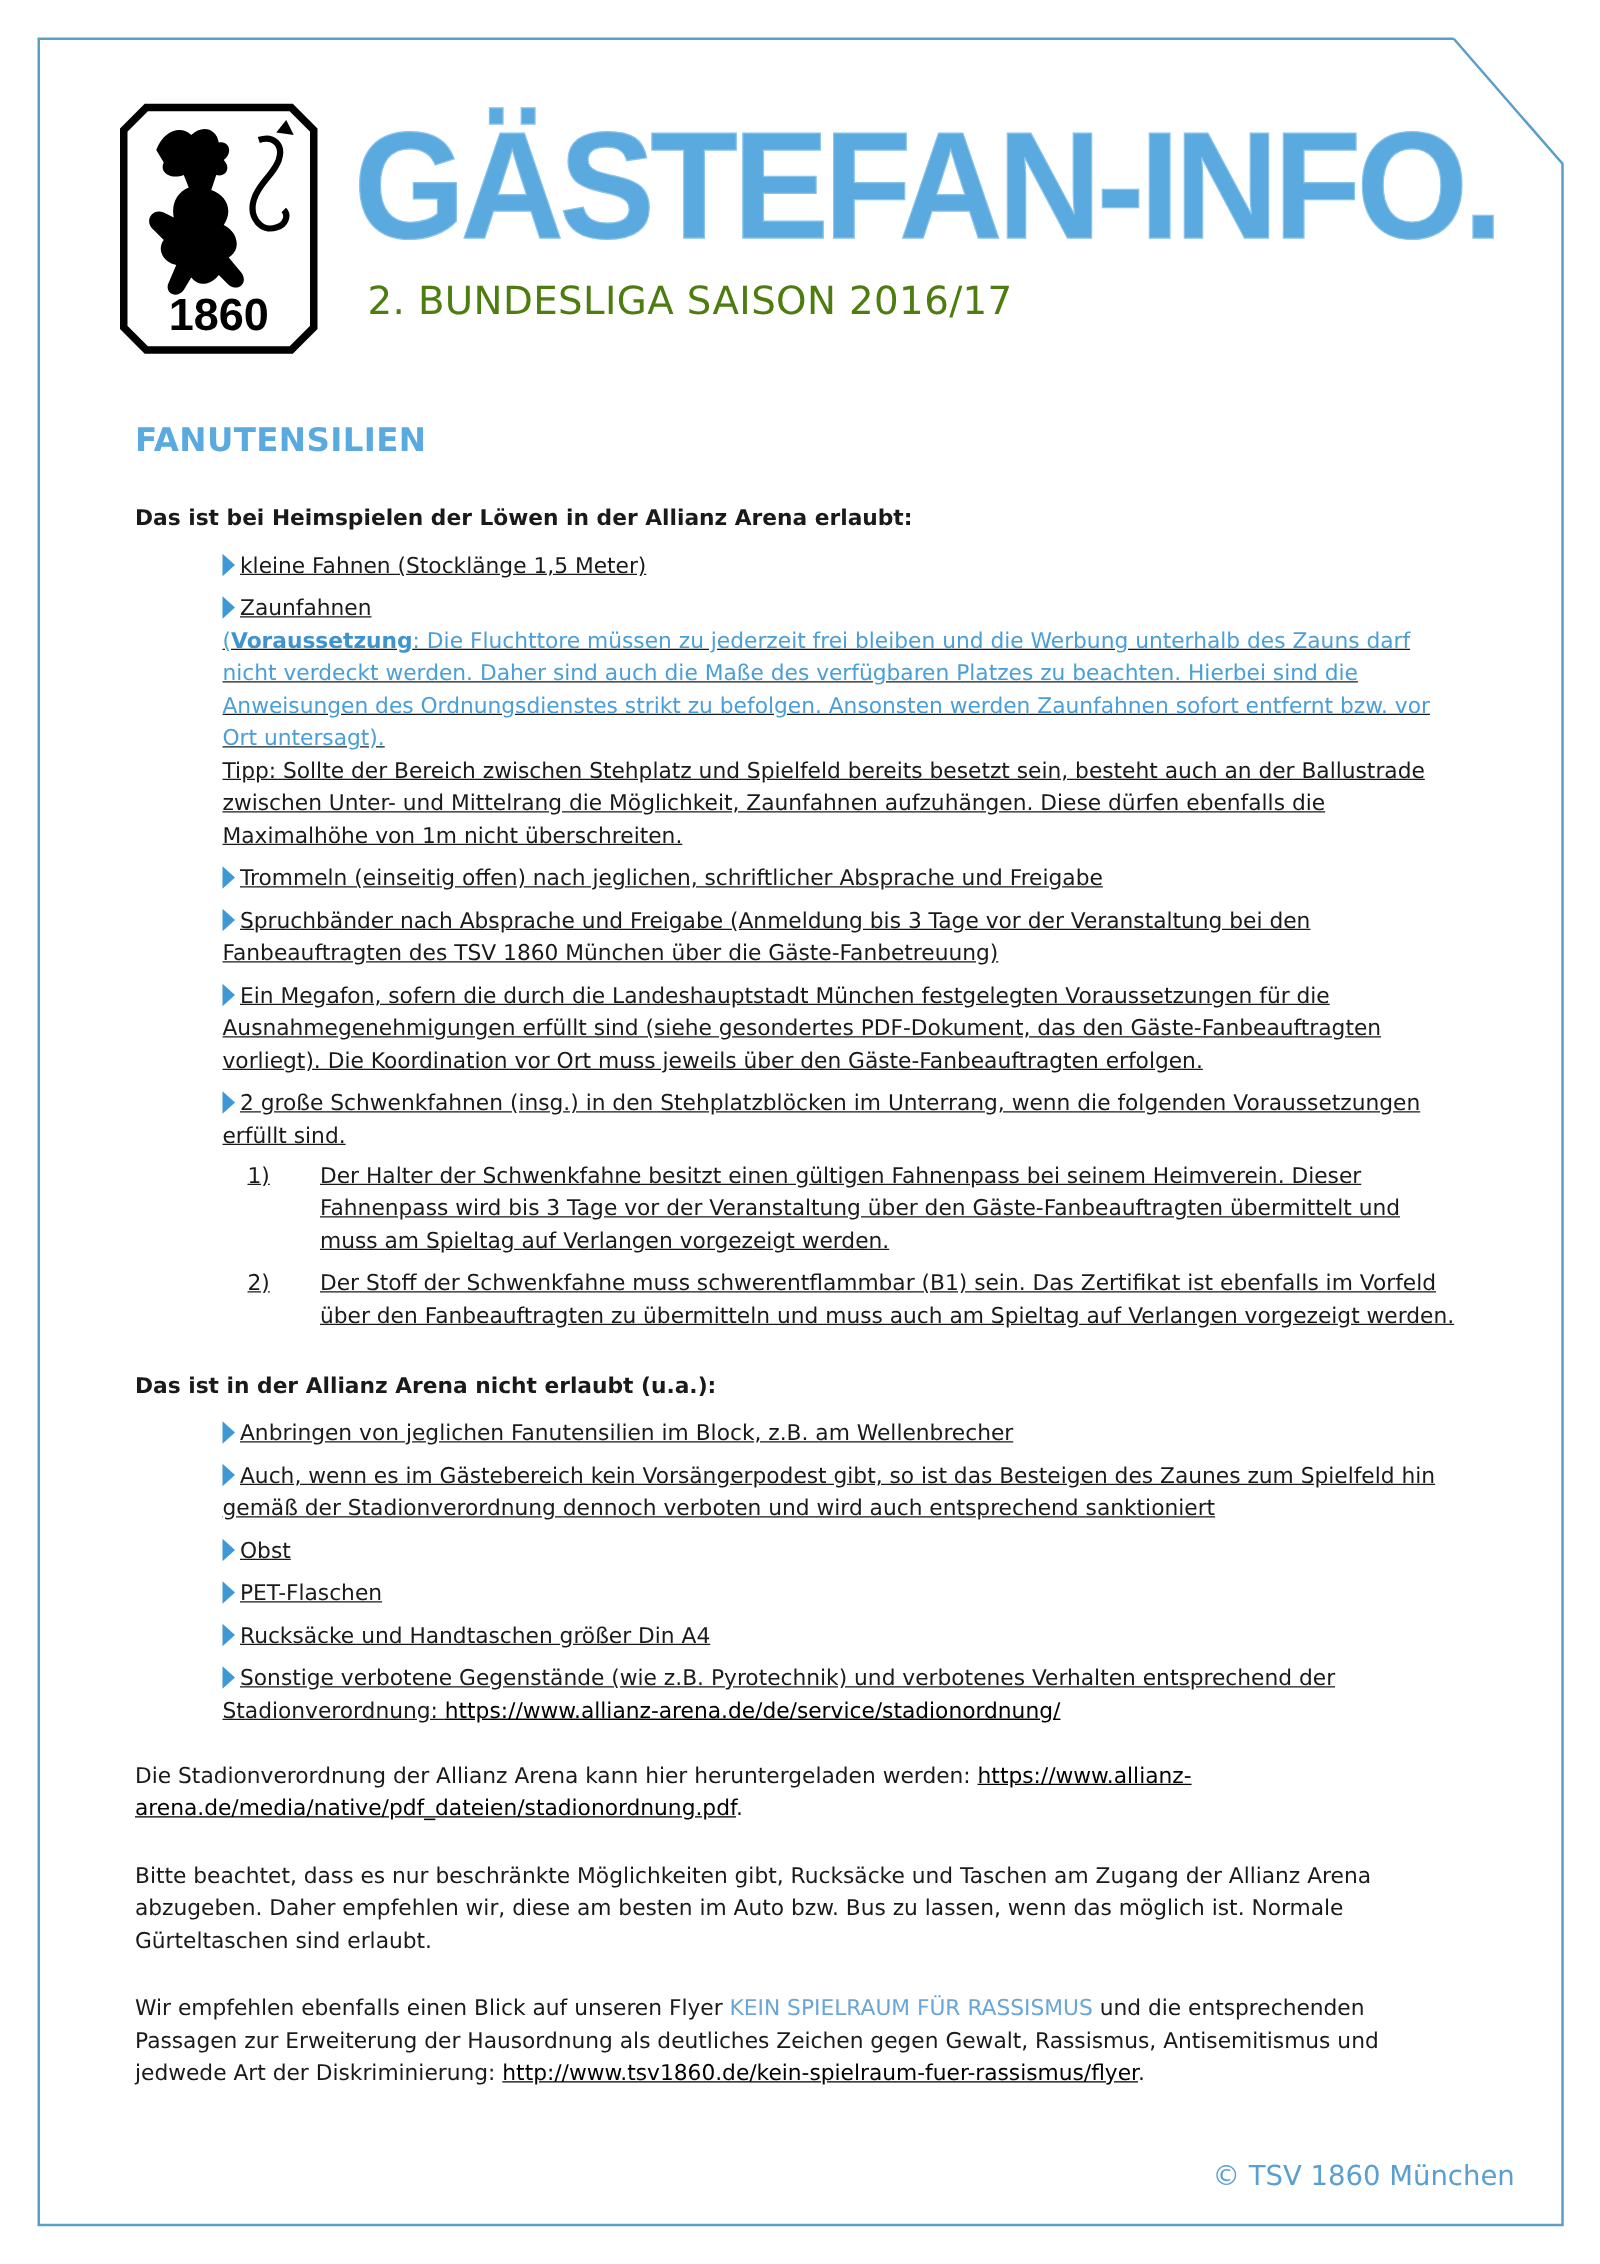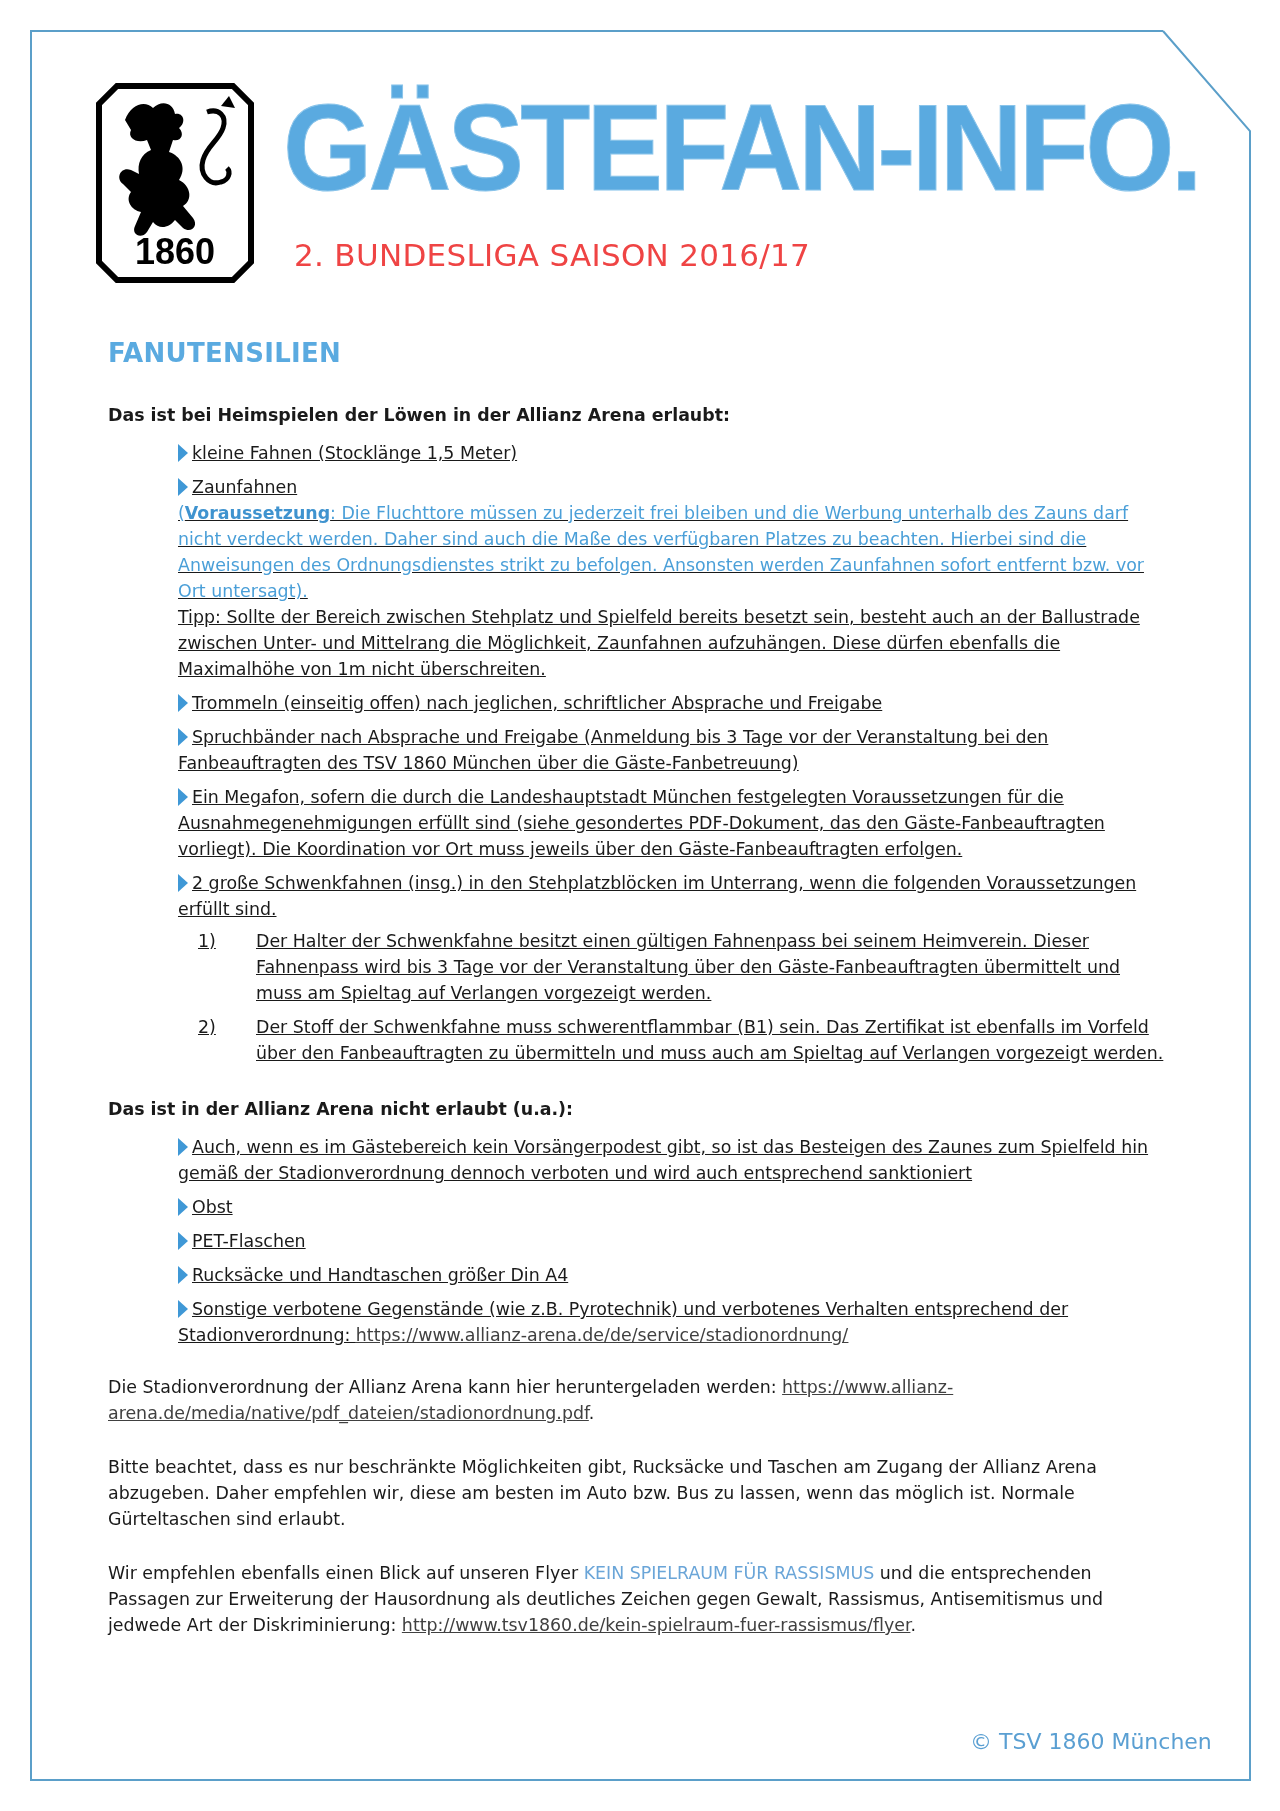--- a/index.html
+++ b/index.html
@@ -4,38 +4,38 @@
 <style>
   html, body { margin: 0; padding: 0; background: #ffffff; }
   body { width: 1280px; height: 1811px; position: relative; overflow: hidden;
          font-family: "DejaVu Sans", sans-serif; color: #1a1a1a; }
   .frame { position: absolute; left: 0; top: 0; width: 1280px; height: 1811px; pointer-events: none; }
   .logo { position: absolute; left: 95px; top: 82px; width: 160px; height: 202px; }
   .title { position: absolute; left: 283px; top: 88px; font-family: "Liberation Sans", sans-serif;
            font-weight: 700; font-size: 122px; line-height: 120px; color: #5aaae0;
            letter-spacing: -4px; transform: scaleX(0.94); transform-origin: left top;
            -webkit-text-stroke: 1px #8ac4ea; white-space: nowrap; }
-  .subtitle { position: absolute; left: 294px; top: 237px; font-family: "DejaVu Sans", sans-serif;
-              font-size: 31px; color: #ef4444; letter-spacing: 0.3px; white-space: nowrap; }
+  .subtitle { position: absolute; left: 294px; top: 223px; font-family: "DejaVu Sans", sans-serif;
+              font-size: 31px; color: #4d7c0f; letter-spacing: 0.3px; white-space: nowrap; }
   .content { position: absolute; left: 108px; top: 340px; width: 1070px;
              font-size: 17.4px; line-height: 26px; }
   .section-title { color: #5aaae0; font-size: 26px; font-weight: 600; margin: 0 0 36px 0;
                    font-family: "DejaVu Sans", sans-serif; letter-spacing: 0.3px; }
   .lead { font-weight: 700; margin: 0 0 4px 0; }
   ul.bullets { list-style: none; margin: 12px; padding: 0 0 0 58px; text-decoration: underline; }
   ul.bullets li { margin: 0 0 8px 0; }
   .tri { display: inline-block; width: 0; height: 0; border-top: 9px solid transparent;
          border-bottom: 9px solid transparent; border-left: 10px solid #3f98d6;
          vertical-align: -3px; margin-right: 4px; }
   .note-blue { color: #4a9fd8; }
   .note-blue b { color: #3f93cf; }
   ol.nums { list-style: none; margin: 6px 0 0 0; padding: 0 0 0 20px; }
   ol.nums li { display: flex; margin: 0 0 8px 0; }
   ol.nums .n { width: 58px; flex: none; }
-  a.link { color: #404040; text-decoration: underline; }
+  a.link { color: #000000; text-decoration: underline; }
   .kein { color: #6aa5d8; margin-top: 23px; }
   p.par { margin: 0 0 28px 0; }
   .gap-lead { margin-top: 30px; }
   .copyright { position: absolute; left: 970px; top: 1729px; font-size: 22px; color: #5a9fd2;
                white-space: nowrap; }
 </style>
 </head>
 <body>
 
 <svg class="frame" viewBox="0 0 1280 1811">
@@ -92,20 +92,21 @@
         <li>
           <span class="n">2)</span>
           <span>Der Stoff der Schwenkfahne muss schwerentflammbar (B1) sein. Das Zertifikat ist ebenfalls im Vorfeld über den Fanbeauftragten zu übermitteln und muss auch am Spieltag auf Verlangen vorgezeigt werden.</span>
         </li>
       </ol>
     </li>
   </ul>
 
   <div class="lead gap-lead">Das ist in der Allianz Arena nicht erlaubt (u.a.):</div>
   <ul class="bullets">
+    <li><span class="tri"></span><span>Anbringen von jeglichen Fanutensilien im Block, z.B. am Wellenbrecher</span></li>
     <li><span class="tri"></span><span>Auch, wenn es im Gästebereich kein Vorsängerpodest gibt, so ist das Besteigen des Zaunes zum Spielfeld hin gemäß der Stadionverordnung dennoch verboten und wird auch entsprechend sanktioniert</span></li>
     <li><span class="tri"></span><span>Obst</span></li>
     <li><span class="tri"></span><span>PET-Flaschen</span></li>
     <li><span class="tri"></span><span>Rucksäcke und Handtaschen größer Din A4</span></li>
     <li><span class="tri"></span><span>Sonstige verbotene Gegenstände (wie z.B. Pyrotechnik) und verbotenes Verhalten entsprechend der Stadionverordnung: </span><a class="link">https://www.allianz-arena.de/de/service/stadionordnung/</a></li>
   </ul>
 
   <p class="par" style="margin-top:26px;">
     <span>Die Stadionverordnung der Allianz Arena kann hier heruntergeladen werden: </span><a class="link">https://www.allianz-arena.de/media/native/pdf_dateien/stadionordnung.pdf</a><span>.</span>
   </p>

